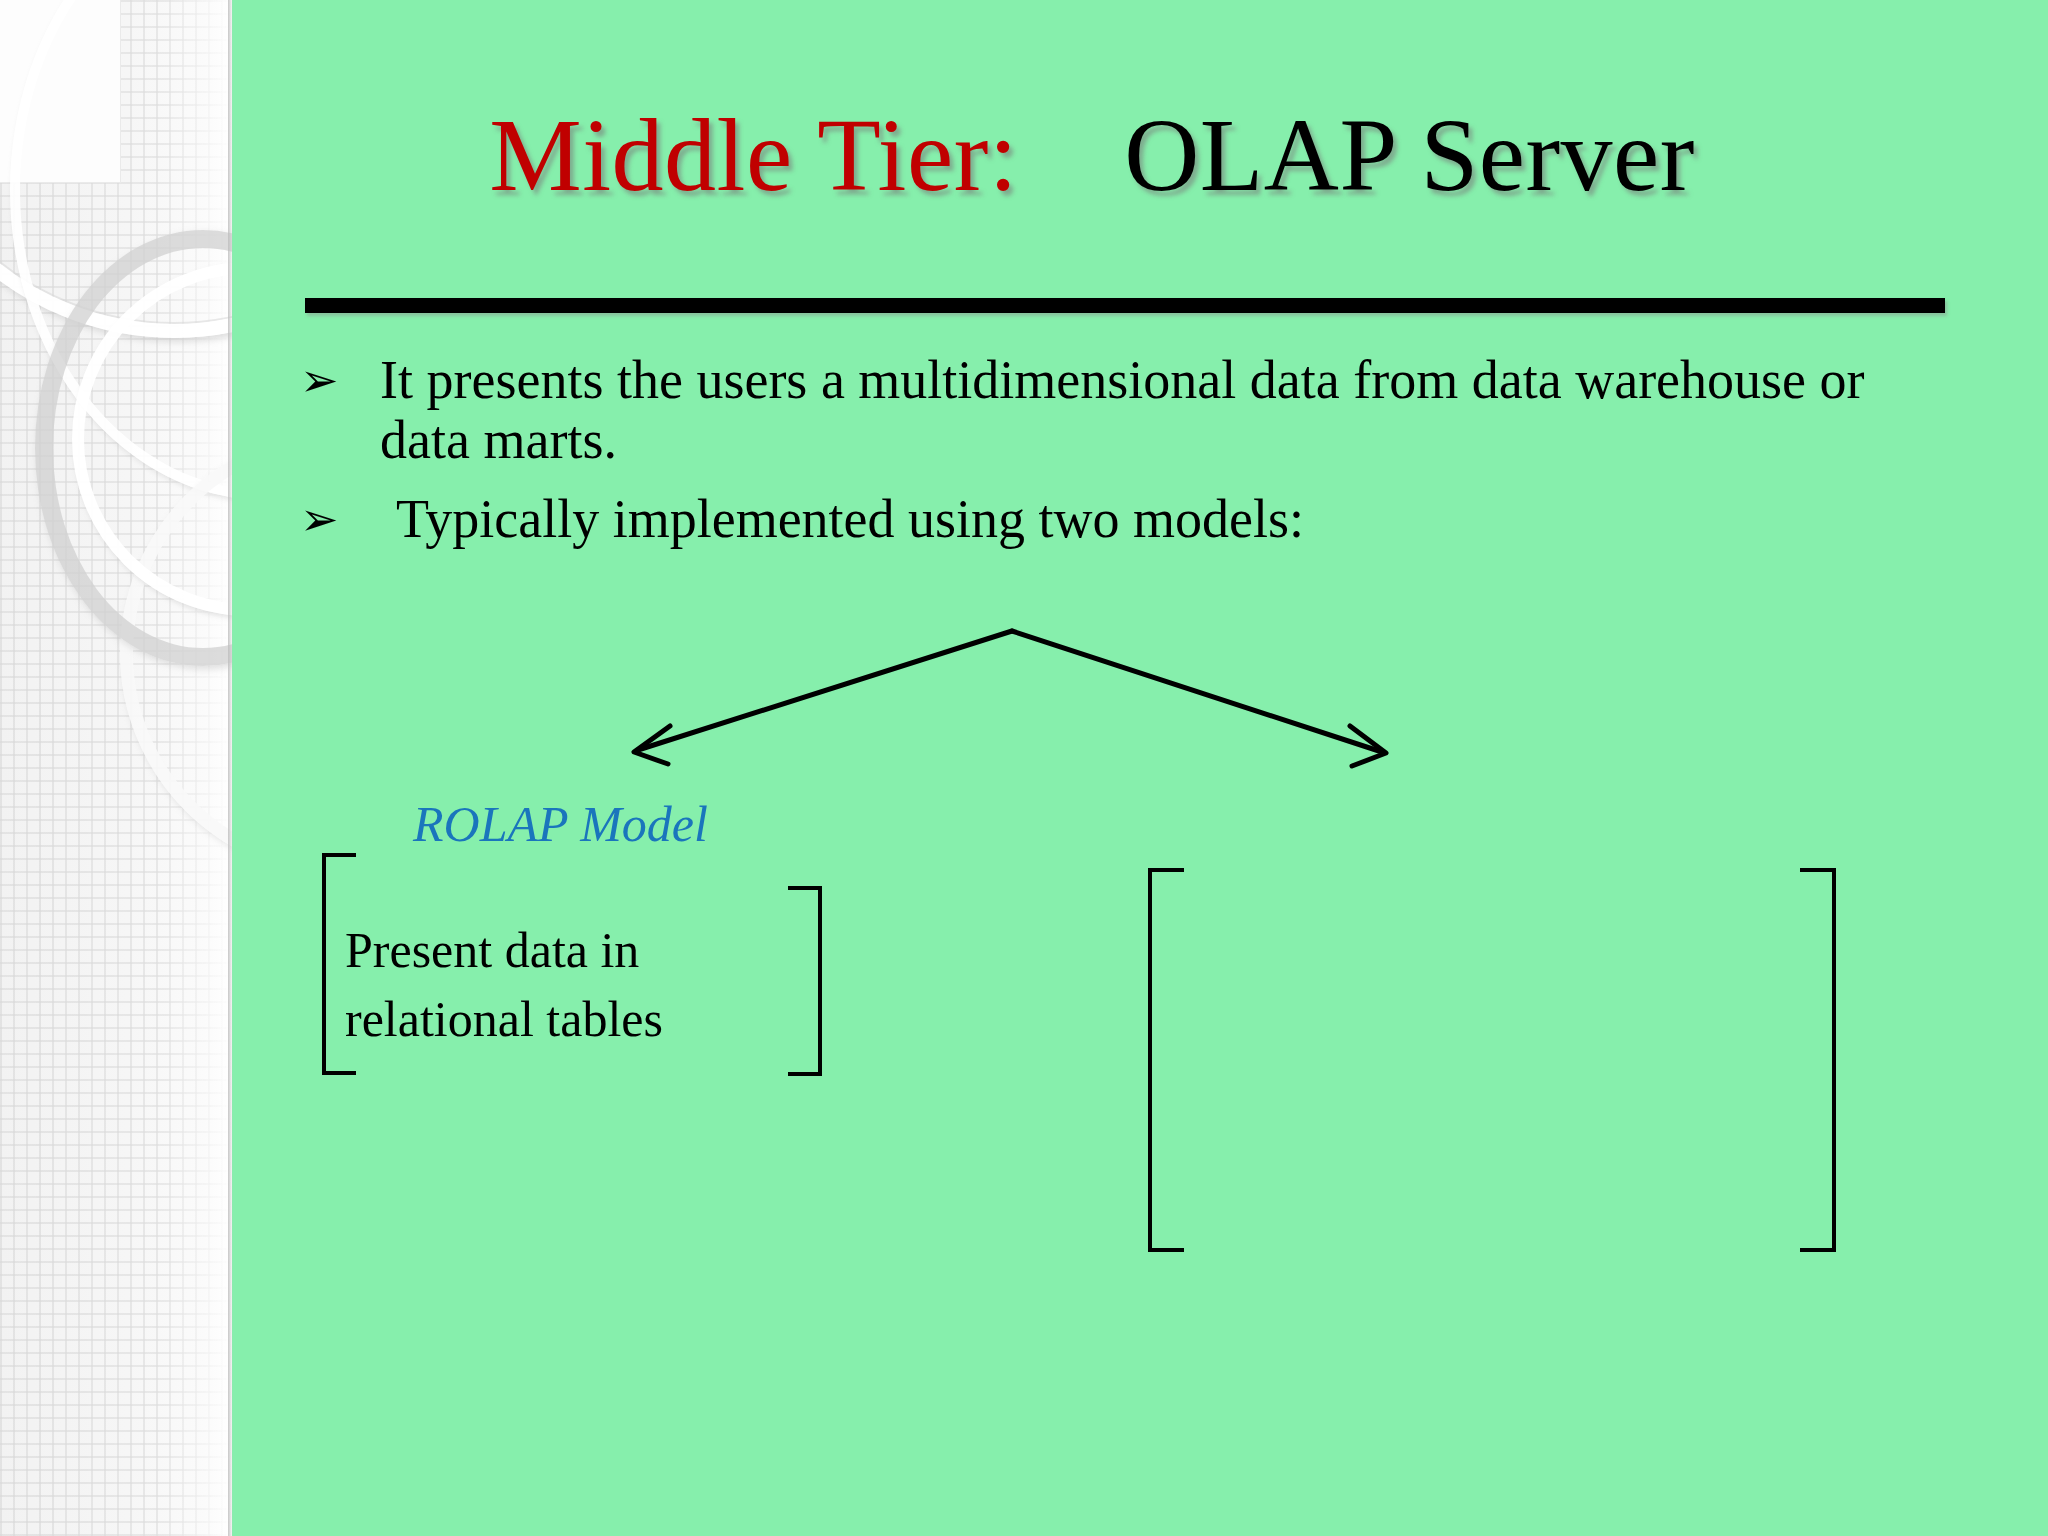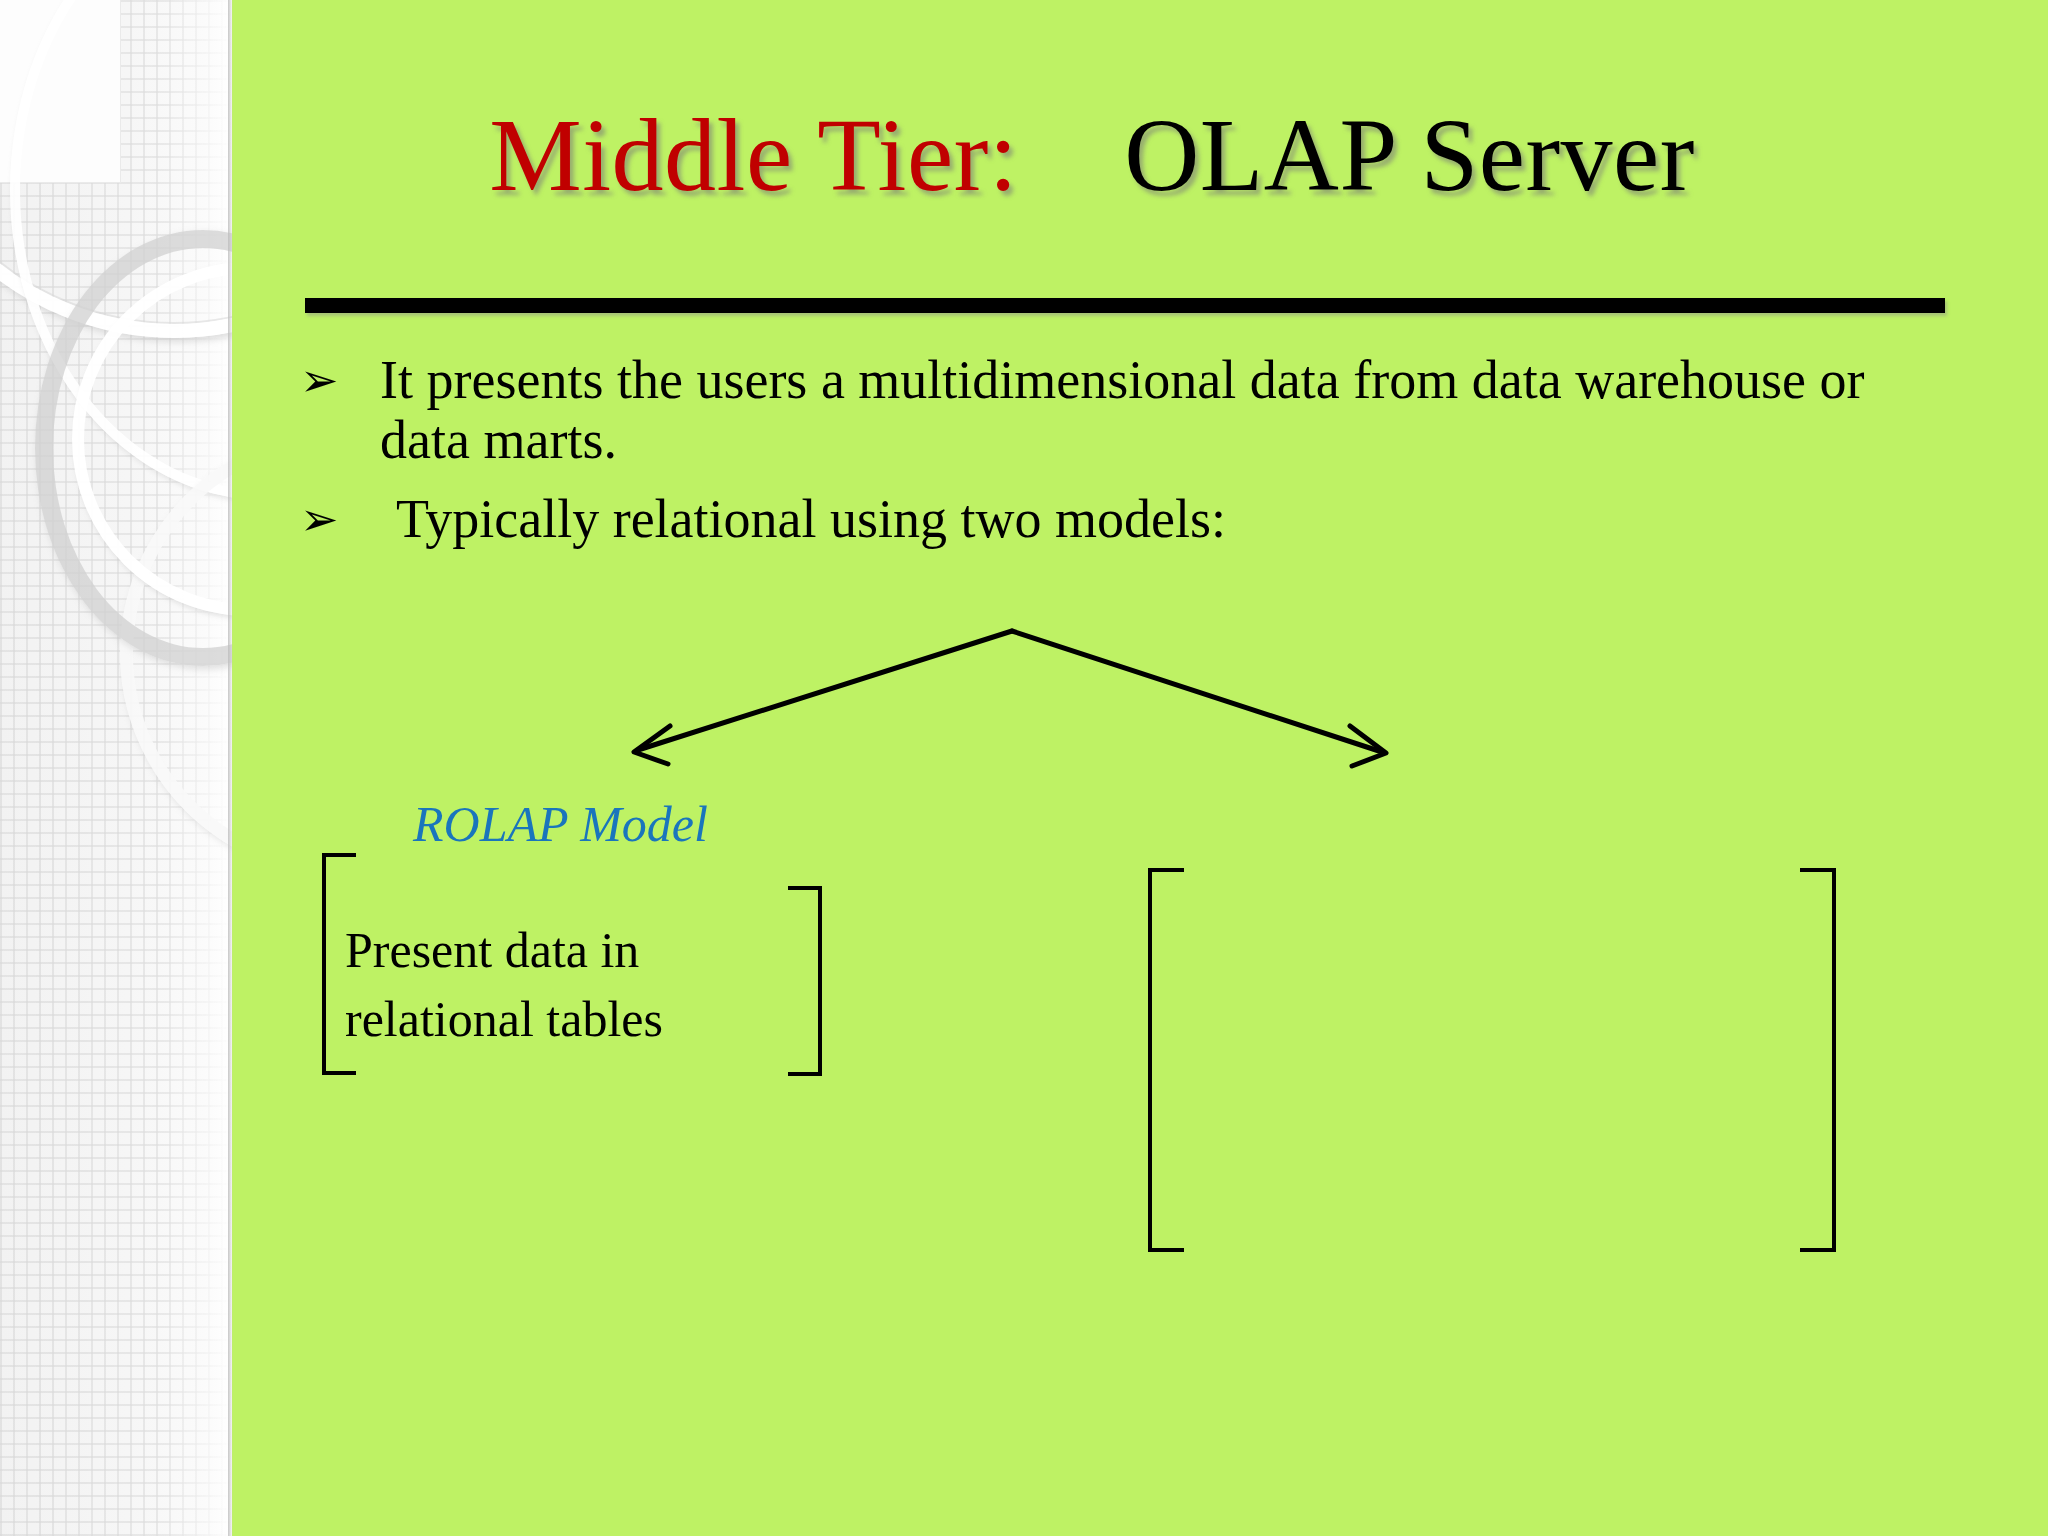--- a/index.html
+++ b/index.html
@@ -11,21 +11,21 @@
     width: 2048px;
     height: 1536px;
     overflow: hidden;
     font-family: "Liberation Serif", "DejaVu Serif", serif;
   }
 
   .slide {
     position: relative;
     width: 2048px;
     height: 1536px;
-    background: #bef264;
+    background: #86efac;
     overflow: hidden;
   }
 
   
   .sidebar {
     position: absolute;
     left: 0;
     top: 0;
     width: 232px;
     height: 1536px;
@@ -221,21 +221,21 @@
   </div>
   <div class="title-rule"></div>
 
   <div class="bullets">
     <div class="bullet bullet-1">
       <span class="bullet-marker">➢</span>
       <span>It presents the users a multidimensional data from data warehouse or data marts.</span>
     </div>
     <div class="bullet bullet-2">
       <span class="bullet-marker">➢</span>
-      <span>Typically relational using two models:</span>
+      <span>Typically implemented using two models:</span>
     </div>
   </div>
 
   <svg class="branch-svg" viewBox="0 0 920 200">
     <g fill="none" stroke="#000000" stroke-width="5" stroke-linecap="round">
       <line x1="452" y1="31" x2="78" y2="150"></line>
       <polyline points="110,126 74,152 108,164" stroke-linejoin="round"></polyline>
     </g>
     <g fill="none" stroke="#000000" stroke-width="5" stroke-linecap="round">
       <line x1="452" y1="31" x2="822" y2="152"></line>

